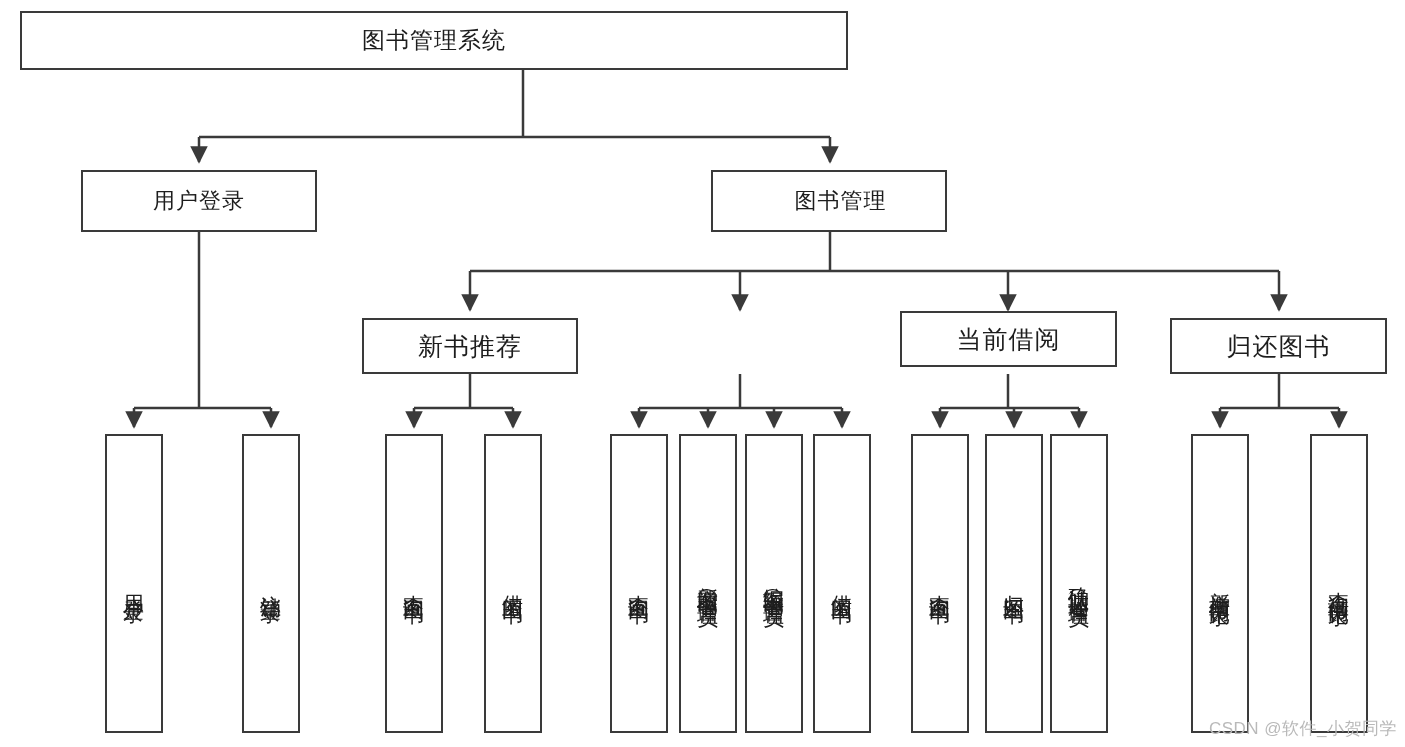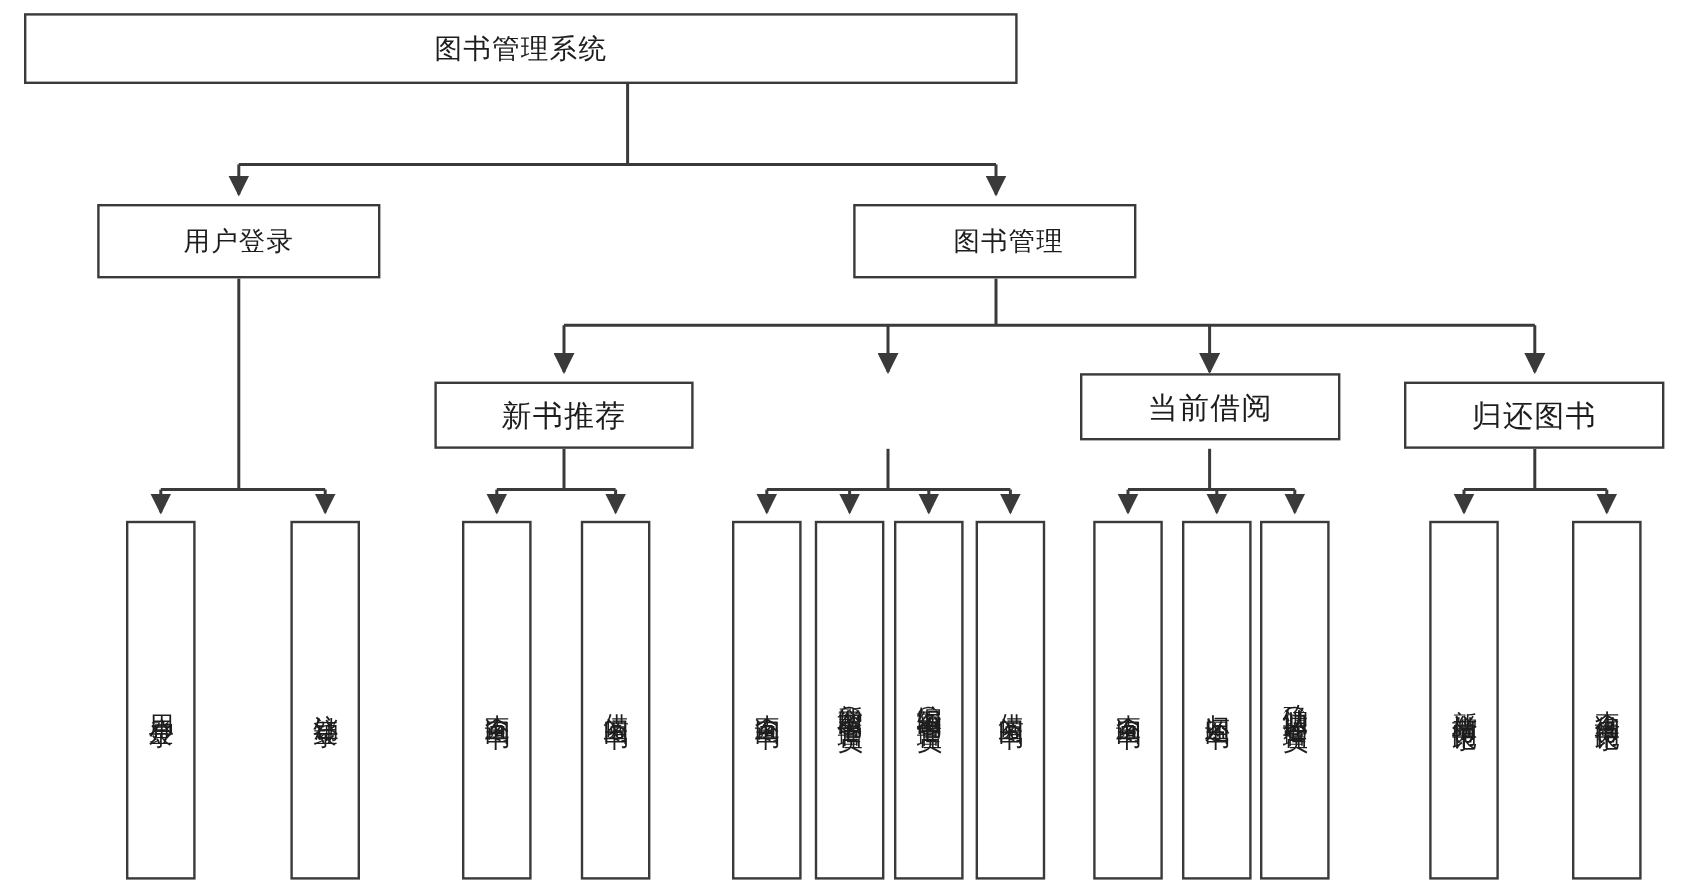--- a/index.html
+++ b/index.html
@@ -185,14 +185,15 @@
   <div class="node leaf" id="node-leaf-10" style="left: 1050px; top: 434px; width: 58px; height: 299px;">
     <span class="vtext">确认归还（管理员）</span>
   </div>
   <div class="node leaf" id="node-leaf-11" style="left: 1191px; top: 434px; width: 58px; height: 299px;">
     <span class="vtext">新增借阅记录</span>
   </div>
   <div class="node leaf" id="node-leaf-12" style="left: 1310px; top: 434px; width: 58px; height: 299px;">
     <span class="vtext">查询借阅记录</span>
   </div>
 
+  <div id="watermark">CSDN @软件_小贺同学</div>
 
 </div>
 
 </body></html>

